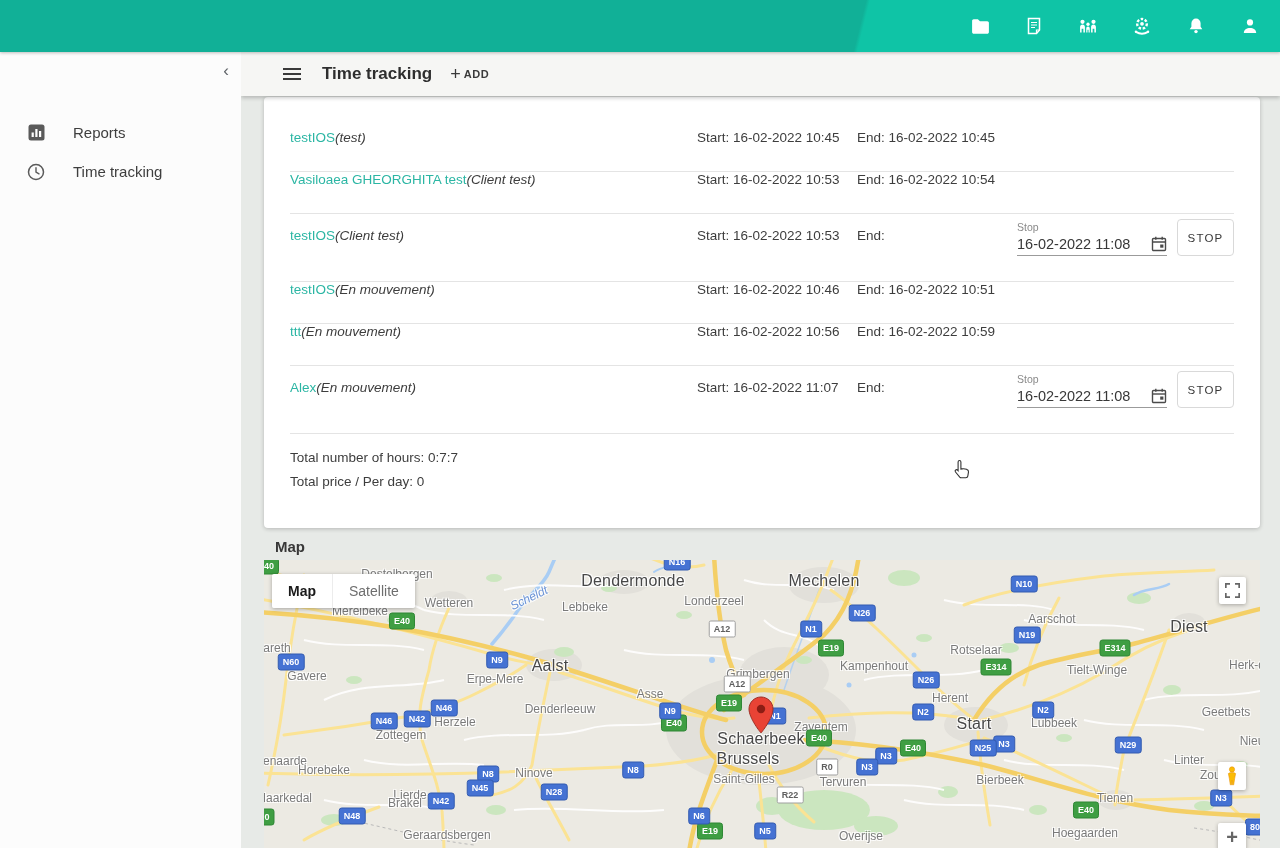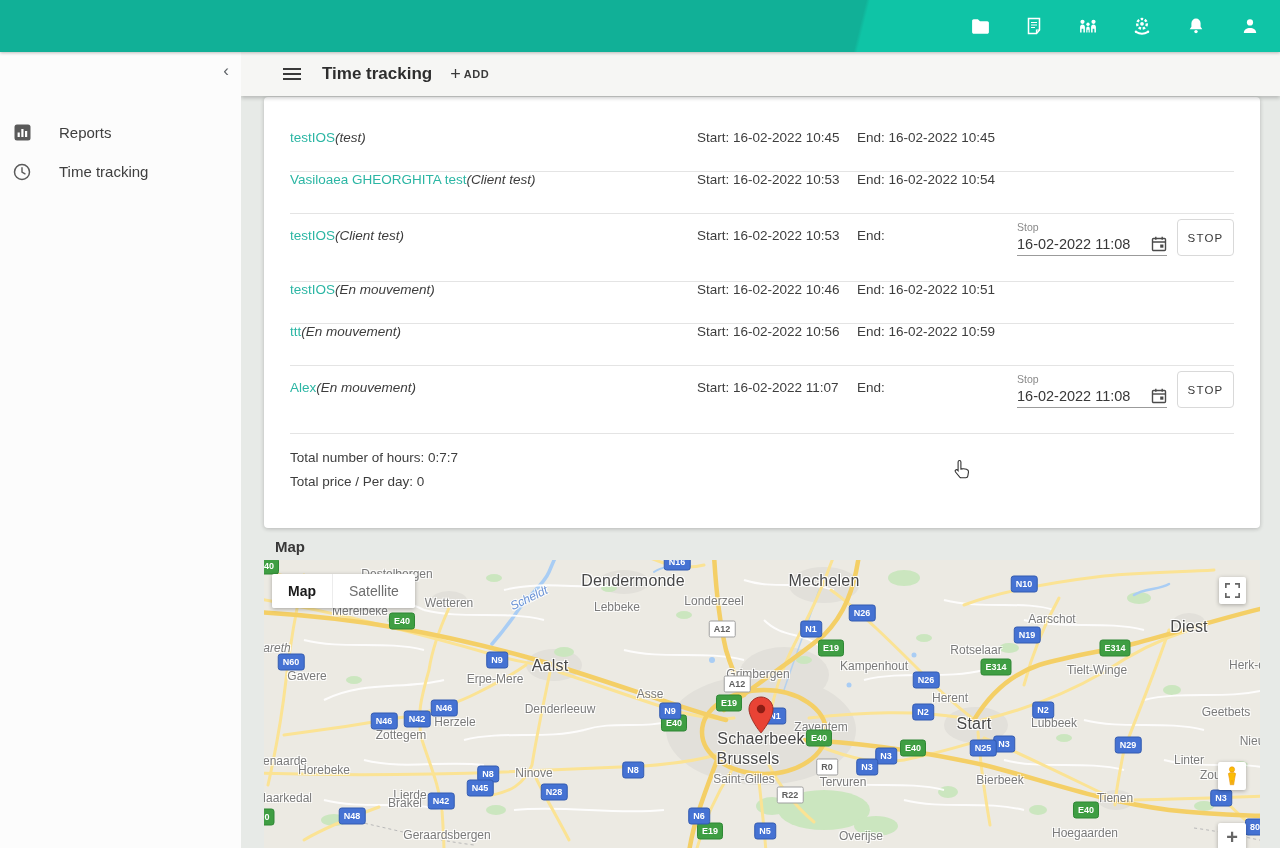--- a/index.html
+++ b/index.html
@@ -9,21 +9,21 @@
   .topbar { position:absolute; left:0; top:0; width:1280px; height:52px; z-index:30;
     background:linear-gradient(104deg,#11b097 67%,#0fc4a6 67.3%);
     box-shadow:0 1px 3px rgba(0,0,0,.25); display:flex; align-items:center; justify-content:flex-end; }
   .topbar-icons { display:flex; align-items:center; gap:30px; margin-right:18px; }
   .tb-icon { width:24px; height:24px; display:flex; align-items:center; justify-content:center; cursor:pointer; }
 
   
   .sidebar { position:absolute; left:0; top:52px; width:241px; bottom:0; background:#fcfcfc; z-index:20; }
   .collapse { position:absolute; right:12px; top:10px; font-size:17px; color:#5f6368; cursor:pointer; line-height:1; }
   .side-list { margin-top:61px; }
-  .side-item { display:flex; align-items:center; height:39px; padding-left:13px; cursor:pointer; }
+  .side-item { display:flex; align-items:center; height:39px; padding-left:27px; cursor:pointer; }
   .side-icon { width:18px; height:18px; margin-right:28px; display:flex; align-items:center; justify-content:center; }
   .side-label { font-size:15px; color:#3e3e3e; }
 
   
   .header { position:absolute; left:241px; top:52px; right:0; height:44px; background:#f6f6f4; z-index:10;
     box-shadow:0 2px 4px rgba(0,0,0,.22); display:flex; align-items:center; }
   .hamburger { margin-left:42px; width:18px; cursor:pointer; }
   .hamburger span { display:block; height:2px; background:#3a3a3a; margin:3px 0; }
   .page-title { margin-left:21px; font-size:17px; font-weight:bold; color:#2e2e2e; }
   .add-btn { margin-left:18px; display:flex; align-items:center; cursor:pointer; color:#3a3a3a; }
@@ -400,21 +400,21 @@
     <span class="mlabel city" style="left: 358px; top: 21px; padding-left: 22px;">Dendermonde</span>
         <span class="mlabel city" style="left: 560px; top: 21px;">Mechelen</span>
         <span class="mlabel city" style="left: 286px; top: 106px;">Aalst</span>
         <span class="mlabel city" style="left: 484px; top: 199px;">Brussels</span>
         <span class="mlabel city" style="left: 497px; top: 179px;">Schaerbeek</span>
         <span class="mlabel city" style="left: 710px; top: 164px;">Start</span>
         <span class="mlabel city" style="left: 925px; top: 67px;">Diest</span>
         <span class="mlabel" style="left: 133px; top: 14px;">Destelbergen</span>
         <span class="mlabel" style="left: 185px; top: 43px;">Wetteren</span>
         <span class="mlabel" style="left: 96px; top: 51px;">Merelbeke</span>
-        <span class="mlabel" style="left: 353px; top: 47px; text-align: center;">Lebbeke</span>
+        <span class="mlabel" style="left: 321px; top: 47px; text-align: center;">Lebbeke</span>
         <span class="mlabel" style="left: 450px; top: 41px;">Londerzeel</span>
         <span class="mlabel" style="left: 494px; top: 114px;">Grimbergen</span>
         <span class="mlabel" style="left: 610px; top: 106px;">Kampenhout</span>
         <span class="mlabel" style="left: 712px; top: 90px;">Rotselaar</span>
         <span class="mlabel" style="left: 788px; top: 59px;">Aarschot</span>
         <span class="mlabel" style="left: 833px; top: 110px;">Tielt-Winge</span>
         <span class="mlabel" style="left: 983px; top: 105px;">Herk-d</span>
         <span class="mlabel" style="left: 686px; top: 138px;">Herent</span>
         <span class="mlabel" style="left: 962px; top: 152px;">Geetbets</span>
         <span class="mlabel" style="left: 790px; top: 163px;">Lubbeek</span>
@@ -424,21 +424,21 @@
         <span class="mlabel" style="left: 851px; top: 238px;">Tienen</span>
         <span class="mlabel" style="left: 821px; top: 273px;">Hoegaarden</span>
         <span class="mlabel" style="left: 736px; top: 220px;">Bierbeek</span>
         <span class="mlabel" style="left: 597px; top: 276px;">Overijse</span>
         <span class="mlabel" style="left: 579px; top: 222px;">Tervuren</span>
         <span class="mlabel" style="left: 480px; top: 219px;">Saint-Gilles</span>
         <span class="mlabel" style="left: 557px; top: 167px;">Zaventem</span>
         <span class="mlabel" style="left: 386px; top: 134px;">Asse</span>
         <span class="mlabel" style="left: 231px; top: 119px;">Erpe-Mere</span>
         <span class="mlabel" style="left: 43px; top: 116px;">Gavere</span>
-        <span class="mlabel" style="left: 13px; top: 88px; font-style: italic;">areth</span>
+        <span class="mlabel" style="left: 13px; top: 88px;">areth</span>
         <span class="mlabel" style="left: 296px; top: 149px;">Denderleeuw</span>
         <span class="mlabel" style="left: 191px; top: 162px;">Herzele</span>
         <span class="mlabel" style="left: 137px; top: 175px;">Zottegem</span>
         <span class="mlabel" style="left: 21px; top: 201px;">enaarde</span>
         <span class="mlabel" style="left: 60px; top: 210px;">Horebeke</span>
         <span class="mlabel" style="left: 20px; top: 238px;">Maarkedal</span>
         <span class="mlabel" style="left: 146px; top: 235px;">Lierde</span>
         <span class="mlabel" style="left: 109px; top: 243px; margin-left: 32px;">Brakel</span>
         <span class="mlabel" style="left: 270px; top: 213px;">Ninove</span>
         <span class="mlabel" style="left: 183px; top: 275px;">Geraardsbergen</span>

